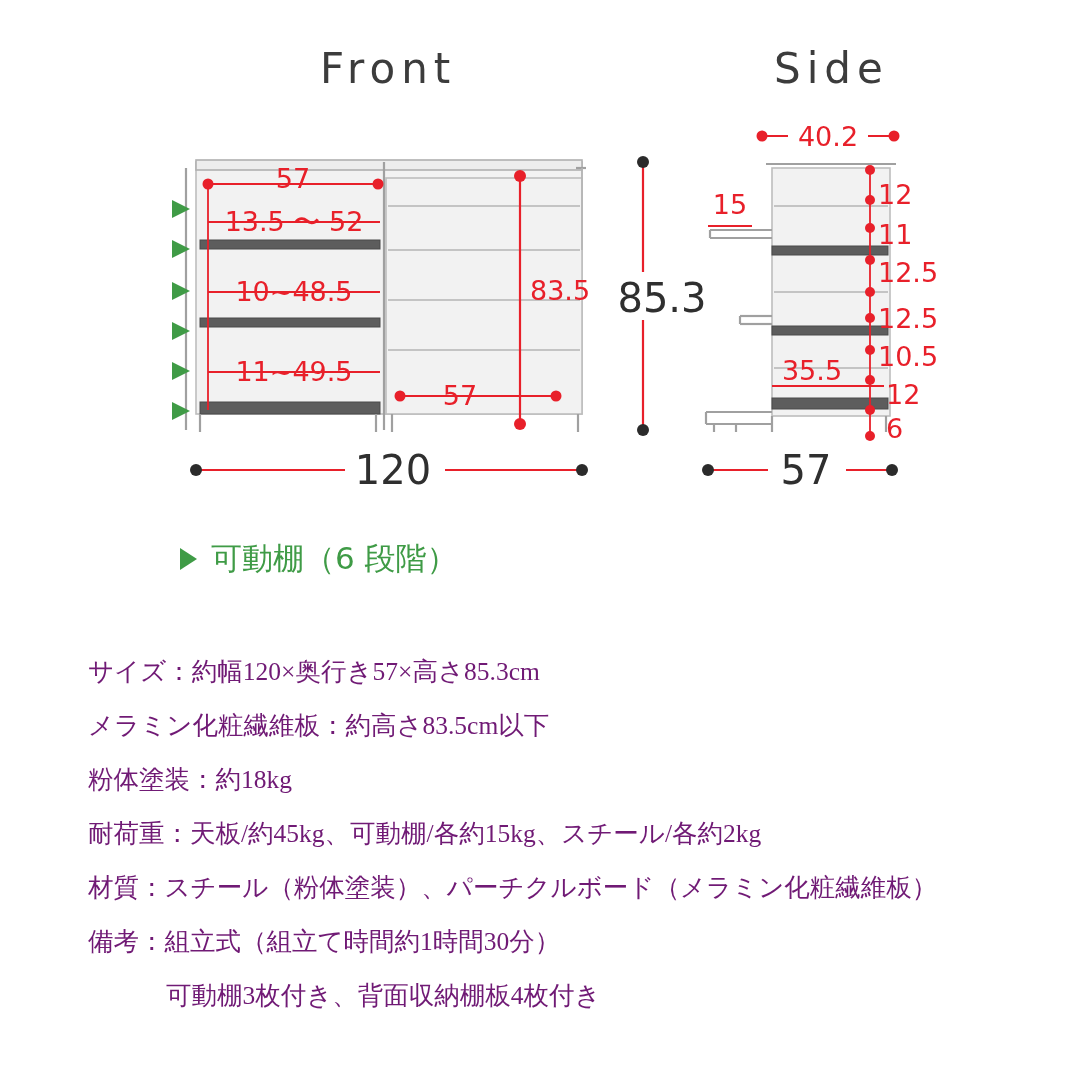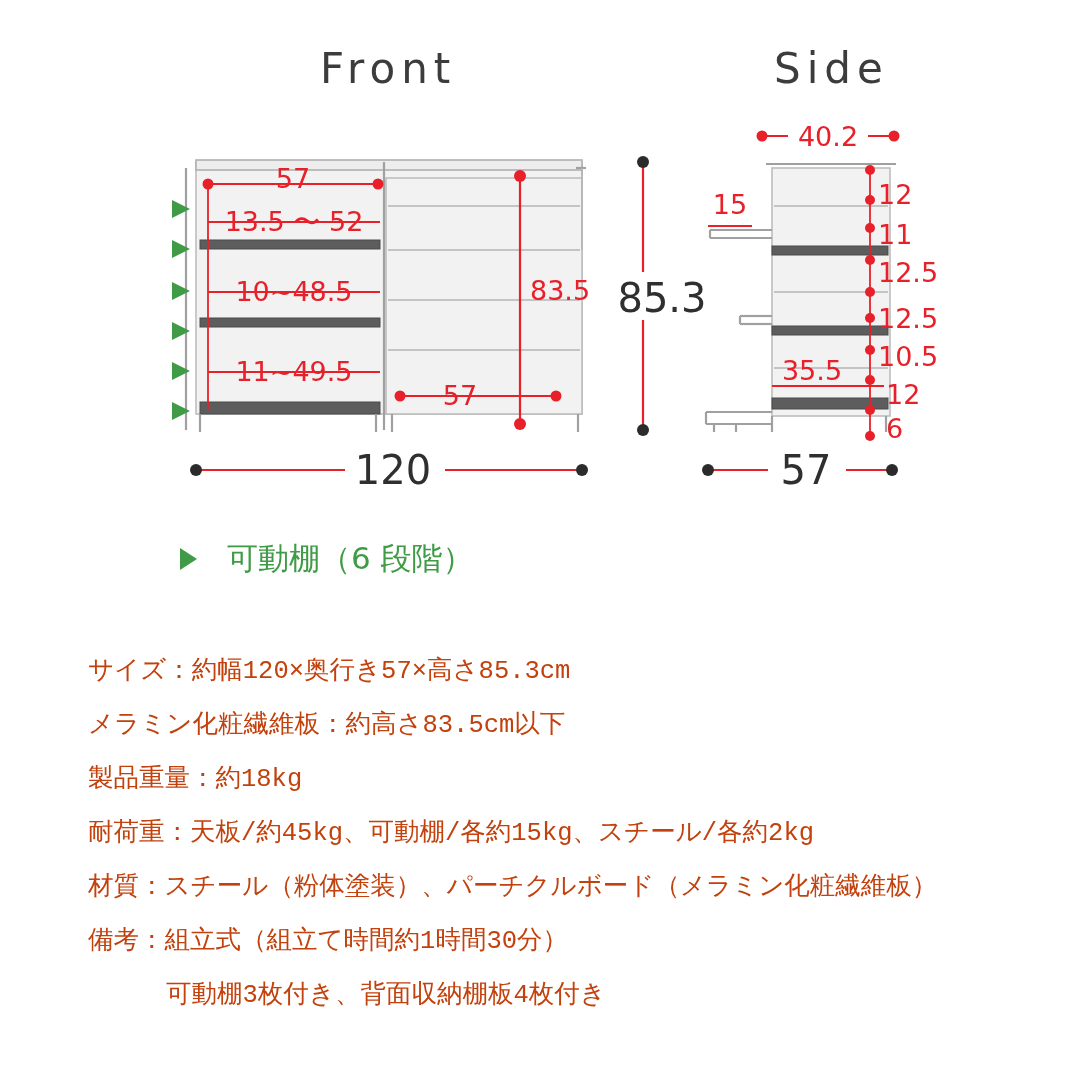--- a/index.html
+++ b/index.html
@@ -42,21 +42,21 @@
     height: 620px;
   }
 
   
   #legend {
     position: absolute;
     left: 180px;
     top: 538px;
     display: flex;
     align-items: center;
-    gap: 30px;
+    gap: 14px;
   }
   #legend .tri {
     width: 0; height: 0;
     border-left: 17px solid #3f9b46;
     border-top: 11px solid transparent;
     border-bottom: 11px solid transparent;
   }
   #legend .legend-text {
     font-size: 31px;
     color: #3f9b46;
@@ -66,22 +66,22 @@
   
   #specs {
     position: absolute;
     left: 88px;
     top: 645px;
     width: 960px;
   }
   #specs .spec-line {
     font-size: 25.5px;
     line-height: 54px;
-    color: #c2410c;
-    font-family: Liberation Mono, monospace;
+    color: #701a75;
+    font-family: Liberation Serif, serif;
     white-space: nowrap;
   }
   #specs .spec-line.indent { padding-left: 78px; }
 </style>
 </head>
 <body>
 
 <div class="page">
 
   <div class="view-title" id="title-front">Front</div>
@@ -250,20 +250,20 @@
   </svg>
 
   <div id="legend">
     <div class="tri"></div>
     <div class="legend-text">可動棚（6 段階）</div>
   </div>
 
   <div id="specs">
     <div class="spec-line">サイズ：約幅120×奥行き57×高さ85.3cm</div>
     <div class="spec-line">メラミン化粧繊維板：約高さ83.5cm以下</div>
-    <div class="spec-line">製品重量：約18kg</div>
+    <div class="spec-line">粉体塗装：約18kg</div>
     <div class="spec-line">耐荷重：天板/約45kg、可動棚/各約15kg、スチール/各約2kg</div>
     <div class="spec-line">材質：スチール（粉体塗装）、パーチクルボード（メラミン化粧繊維板）</div>
     <div class="spec-line">備考：組立式（組立て時間約1時間30分）</div>
     <div class="spec-line indent">可動棚3枚付き、背面収納棚板4枚付き</div>
   </div>
 
 </div>
 
 </body></html>

